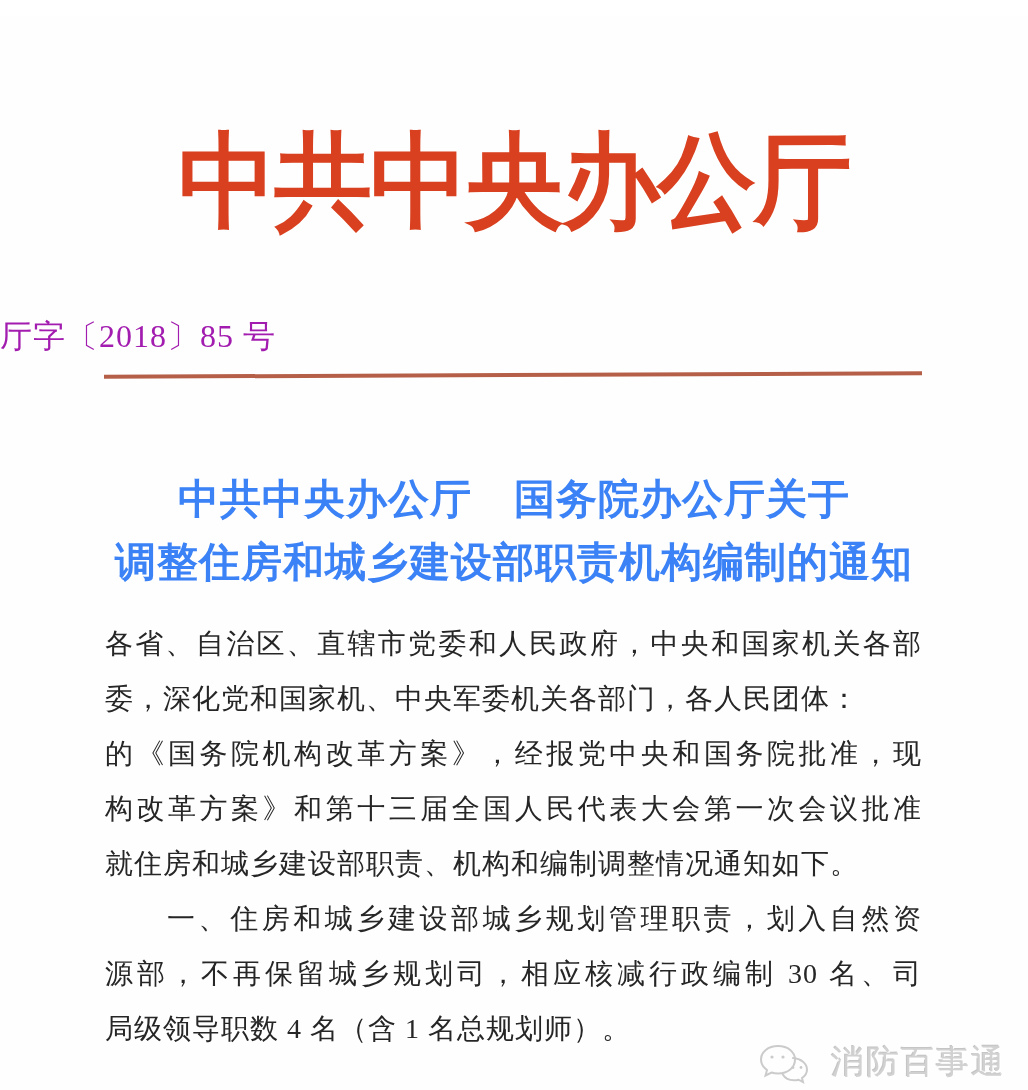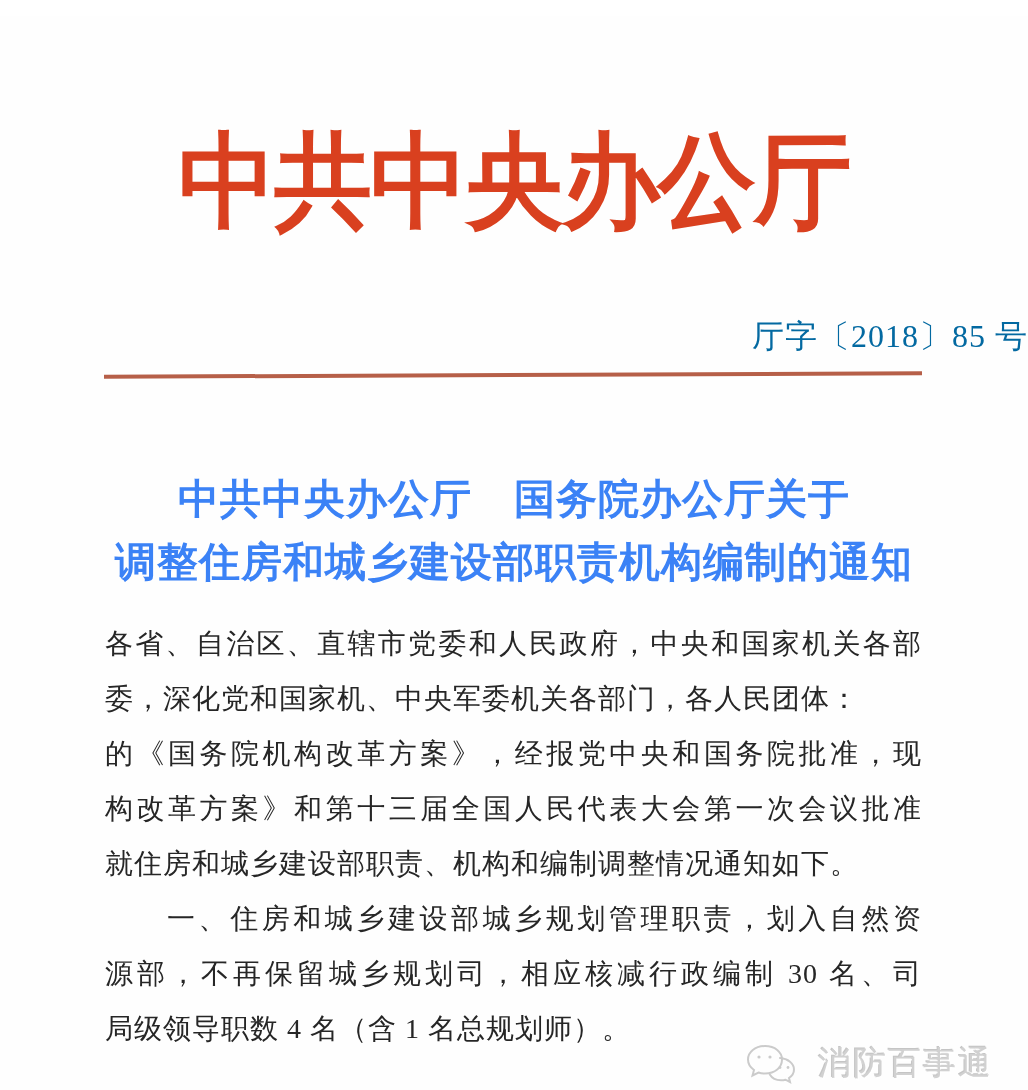--- a/index.html
+++ b/index.html
@@ -24,24 +24,24 @@
     letter-spacing: -2px;
     transform: scaleX(0.94);
     transform-origin: center;
     white-space: nowrap;
   }
   .doc-number {
     position: absolute;
     top: 297px;
     left: 0;
     width: 100%;
-    text-align: right;
+    text-align: left;
     font-size: 32px;
     line-height: 46px;
-    color: #0369a1;
+    color: #a21caf;
     letter-spacing: 1px;
   }
   .red-line {
     position: absolute;
     top: 357px;
     left: 104px;
     width: 818px;
     height: 4px;
     transform: rotate(-0.25deg);
   }
@@ -71,23 +71,23 @@
     letter-spacing: 1px;
   }
   .doc-body .line.just {
     text-align: justify;
     text-align-last: justify;
   }
   .doc-body .line.indent { padding-left: 62px; }
   .watermark {
     position: absolute;
     top: 1024px;
-    right: 35px;
+    right: 22px;
     display: flex;
-    align-items: center;
+    align-items: flex-start;
     gap: 20px;
     opacity: 0.95;
   }
   .wm-icon { display: inline-block; width: 52px; height: 46px; }
   .wm-text {
     font-size: 33px;
     letter-spacing: 2px;
     color: #cfcfcf;
     text-shadow: 1px 2px 1px #ffffff, -1px -1px 0 #c2c2c2;
     white-space: nowrap;

